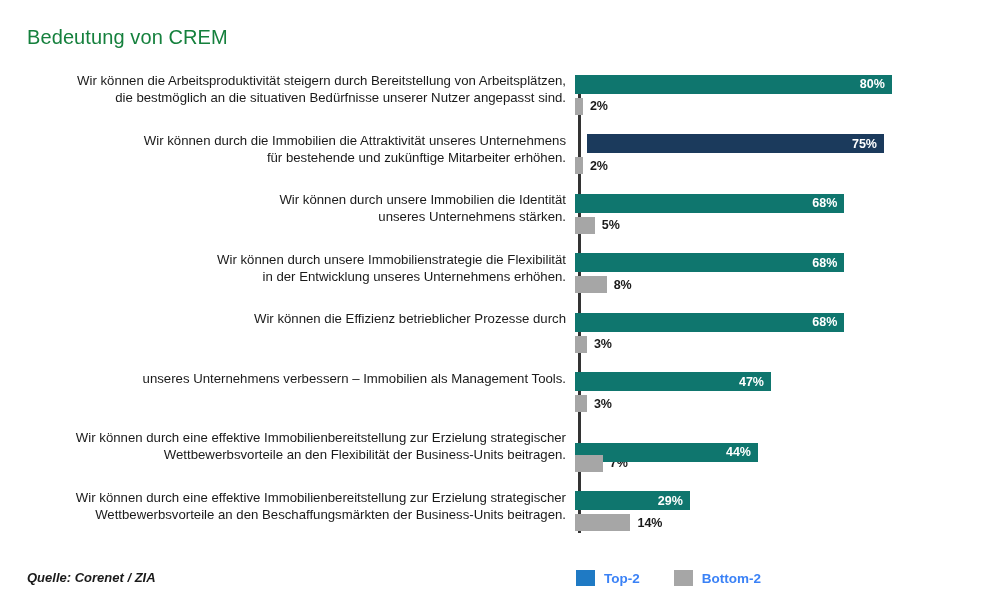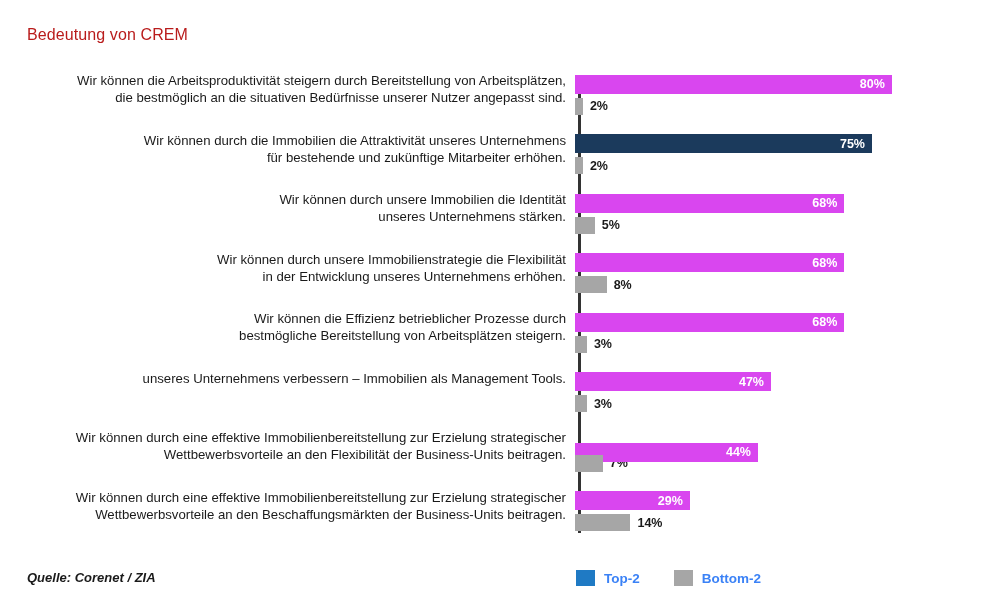--- a/index.html
+++ b/index.html
@@ -18,23 +18,23 @@
   #chart-root {
     position: relative;
     width: 1000px;
     height: 613px;
     box-sizing: border-box;
   }
   .chart-title {
     position: absolute;
     left: 27px;
     top: 26px;
-    font-size: 16px;
+    font-size: 20px;
     font-weight: 400;
-    color: #b91c1c;
+    color: #15803d;
     letter-spacing: 0.1px;
   }
   .plot-area {
     position: absolute;
     left: 27px;
     top: 72px;
     width: 950px;
     height: 465px;
   }
   .axis-line {
@@ -80,24 +80,25 @@
   .bar-wrap {
     display: flex;
     align-items: center;
     height: 19px;
   }
   .bar {
     height: 19px;
     position: relative;
   }
   .bar.top {
-    background: #d946ef;
+    background: #0f766e;
   }
   .bar.top.highlight {
     background: #1b3a5c;
+    margin-left: 12px;
   }
   .bar.bottom {
     background: #a6a6a6;
     height: 17px;
   }
   .bar-value-inside {
     position: absolute;
     right: 7px;
     top: 50%;
     transform: translateY(-50%);
@@ -226,21 +227,20 @@
             </div>
             <div class="bar-wrap">
               <div class="bar bottom" style="width: 31.68px;"></div>
               <span class="bar-value-outside">8%</span>
             </div>
           </div>
         </div>
         <div class="row">
           <div class="row-label">
             <div>Wir können die Effizienz betrieblicher Prozesse durch</div>
-            <div>bestmögliche Bereitstellung von Arbeitsplätzen steigern.</div>
           </div>
           <div class="row-bars">
             <div class="bar-wrap">
               <div class="bar top" style="width: 269.28px;">
                 <span class="bar-value-inside">68%</span>
               </div>
             </div>
             <div class="bar-wrap">
               <div class="bar bottom" style="width: 11.88px;"></div>
               <span class="bar-value-outside">3%</span>

